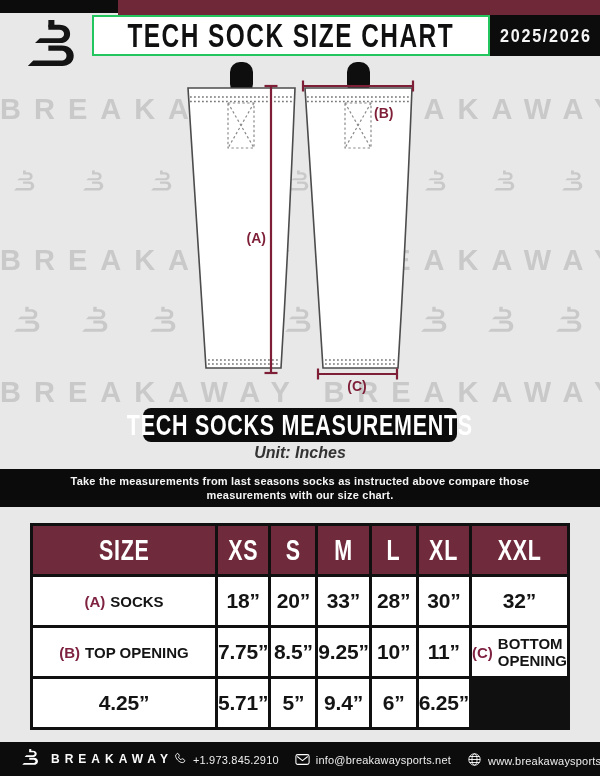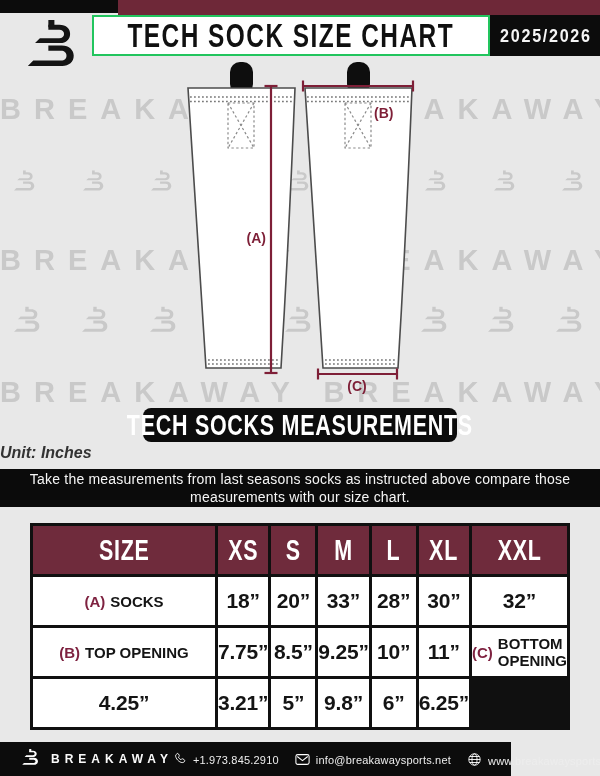--- a/index.html
+++ b/index.html
@@ -26,41 +26,41 @@
             padding:0 14px;box-sizing:border-box;color:#c9c9c9;z-index:0;}
 
   
   .diagram{left:0;top:57px;width:600px;height:354px;z-index:1;}
   .meas-label{position:absolute;color:#7e1f37;font-weight:700;font-size:14px;z-index:2;}
 
   
   .badge{left:143px;top:408px;width:314px;height:34px;background:#0c0c0c;border-radius:8px;
          display:flex;align-items:flex-end;justify-content:center;z-index:2;}
   .badge span{font-size:29px;font-weight:700;letter-spacing:1px;color:#ffffff;}
-  .unit-note{left:0;top:444px;width:600px;font-size:16px;font-style:italic;
+  .unit-note{left:0;top:444px;width:600px;text-align:center;font-size:16px;font-style:italic;
              font-weight:700;color:#333333;}
 
   
   .instruction{left:0;top:469px;width:600px;height:38px;background:#0b0b0b;display:flex;
                flex-direction:column;align-items:center;justify-content:center;gap:1px;}
-  .instruction span{color:#f5f5f5;font-size:14px;letter-spacing:.2px;line-height:1.15;}
+  .instruction span{color:#f5f5f5;font-size:11px;letter-spacing:.2px;line-height:1.15;font-weight:bold;}
 
   
   .size-table{left:30px;top:523px;width:540px;box-sizing:border-box;border:3px solid #101010;
               background:#101010;display:grid;grid-template-columns:182px repeat(6,1fr);gap:3px;}
   .size-table .cell{display:flex;align-items:center;justify-content:center;}
   .size-table .th{background:#6f2b3c;height:48px;}
   .size-table .th span{color:#ffffff;font-size:29px;font-weight:700;letter-spacing:1px;}
   .size-table .td{background:#ffffff;height:48px;}
   .size-table .td.val{font-size:21px;font-weight:700;color:#141414;letter-spacing:-.2px;}
   .size-table .td.lab{gap:5px;font-size:15px;font-weight:700;color:#141414;}
   .size-table .td.lab .key{color:#7e2240;}
 
   
-  .footer{left:0;top:742px;width:511px;height:34px;background:#0c0c0c;display:flex;
+  .footer{left:0;top:742px;width:600px;height:34px;background:#0c0c0c;display:flex;
           align-items:center;box-sizing:border-box;padding:0 12px 0 22px;}
   .brand{display:flex;align-items:center;gap:10px;color:#ffffff;}
   .brand .brand-name{font-size:12px;font-weight:700;letter-spacing:5px;color:#fafafa;}
   .contacts{margin-left:auto;display:flex;align-items:center;gap:16px;}
   .contact{display:flex;align-items:flex-end;gap:6px;color:#ededed;font-size:11px;letter-spacing:.2px;}
   .contact svg{display:block;}
 </style>
 </head>
 <body>
 
@@ -236,23 +236,23 @@
     <div class="cell td val">8.5”</div>
     <div class="cell td val">9.25”</div>
     <div class="cell td val">10”</div>
     <div class="cell td val">11”</div>
 
     <div class="cell td lab">
       <span class="key">(C)</span>
       <span>BOTTOM OPENING</span>
     </div>
     <div class="cell td val">4.25”</div>
-    <div class="cell td val">3.21”</div>
+    <div class="cell td val">5.71”</div>
     <div class="cell td val">5”</div>
-    <div class="cell td val">9.8”</div>
+    <div class="cell td val">9.4”</div>
     <div class="cell td val">6”</div>
     <div class="cell td val">6.25”</div>
   </div>
 
   <div class="abs footer">
     <div class="brand">
       <svg width="19" height="20" viewBox="0 0 90 96">
         <use href="#blogo" fill="#ffffff"></use>
       </svg>
       <span class="brand-name">BREAKAWAY</span>

